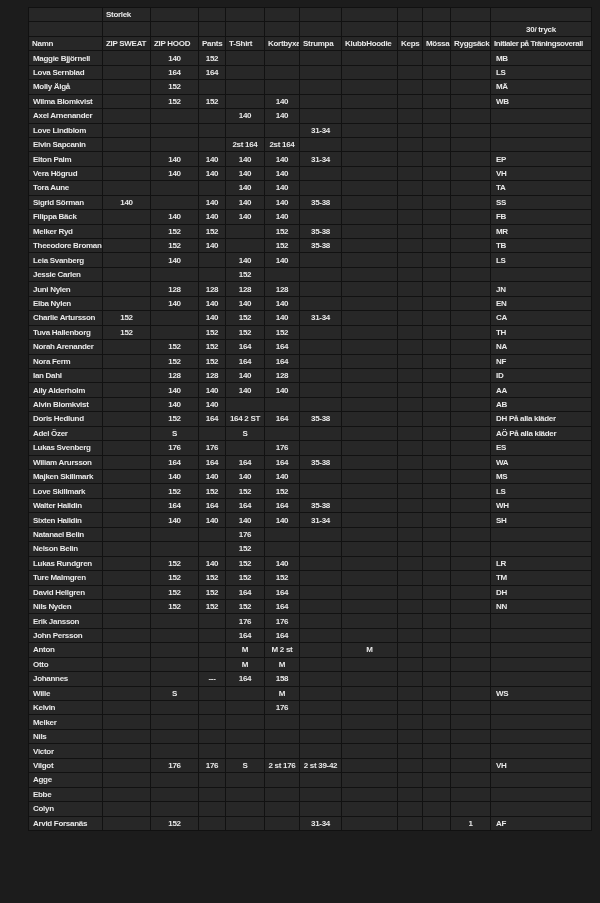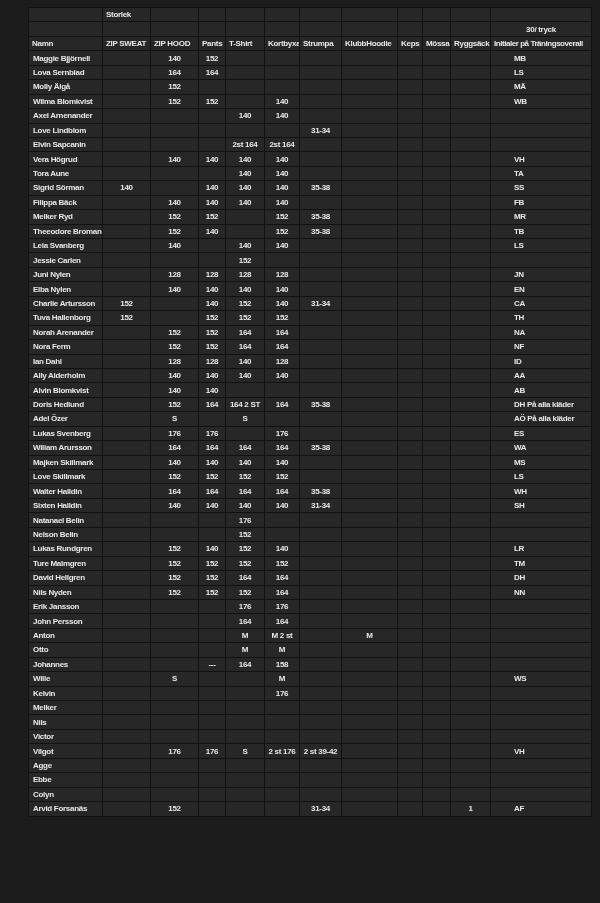--- a/index.html
+++ b/index.html
@@ -14,21 +14,21 @@
     height:13.45px;
     border:1px solid #111111;
     background:#272727;
     padding:0;
     white-space:nowrap;
     overflow:hidden;
     vertical-align:middle;
   }
   td.left{text-align:left;padding-left:4px;padding-right:1px;}
   td.center{text-align:center;}
-  td.init{text-align:left;padding-left:23px;}
+  td.init{text-align:left;padding-left:5px;}
   td.hdr{text-align:left;padding-left:3px;margin-top:39px;}
   td.tight{letter-spacing:-0.45px;}
 </style>
 </head>
 <body>
 
 <div class="sheet">
   <table>
     <colgroup>
       <col style="width:74px">
@@ -179,20 +179,34 @@
           <td class="center">2st 164</td>
           <td class="center">2st 164</td>
           <td class="center"></td>
           <td class="center"></td>
           <td class="center"></td>
           <td class="center"></td>
           <td class="center"></td>
           <td class="init"></td>
         </tr>
         <tr>
+          <td class="left">Elton Palm</td>
+          <td class="center"></td>
+          <td class="center">140</td>
+          <td class="center">140</td>
+          <td class="center">140</td>
+          <td class="center">140</td>
+          <td class="center">31-34</td>
+          <td class="center"></td>
+          <td class="center"></td>
+          <td class="center"></td>
+          <td class="center"></td>
+          <td class="init">EP</td>
+        </tr>
+        <tr>
           <td class="left">Vera Högrud</td>
           <td class="center"></td>
           <td class="center">140</td>
           <td class="center">140</td>
           <td class="center">140</td>
           <td class="center">140</td>
           <td class="center"></td>
           <td class="center"></td>
           <td class="center"></td>
           <td class="center"></td>

